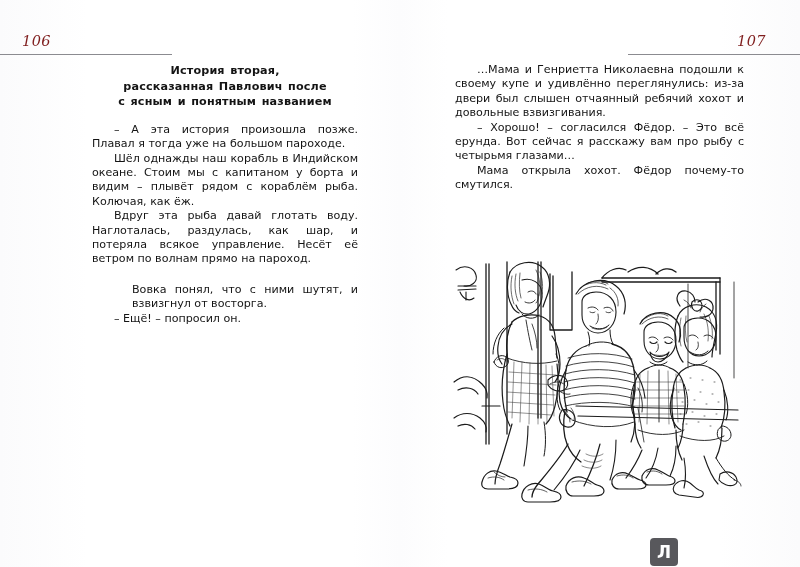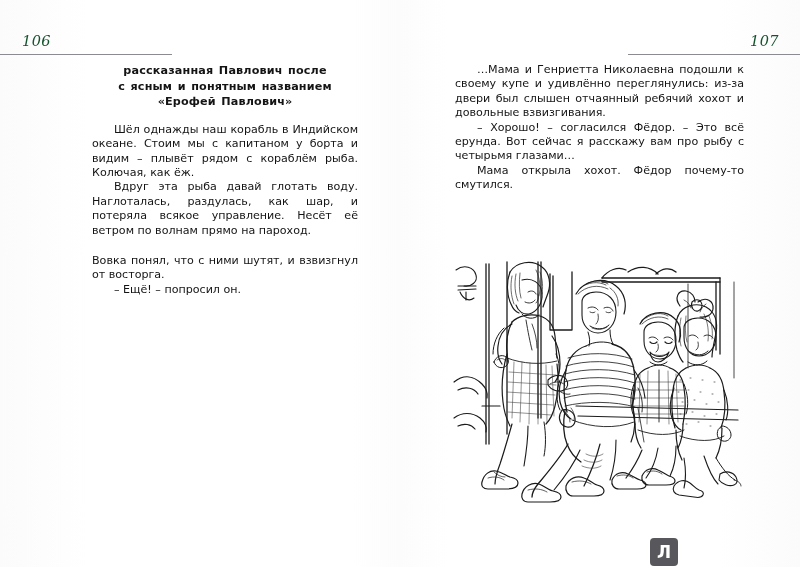--- a/index.html
+++ b/index.html
@@ -40,26 +40,26 @@
   }
   .runhead-left  { left: 0px;  width: 210px; }
   .runhead-right { left: 592px; width: 208px; }
 
   .folio {
     position: absolute;
     top: 0;
     font-family: "DejaVu Serif", serif;
     font-style: italic;
     font-size: 14.5px;
-    color: #14532d;
+    color: #7f1d1d;
     letter-spacing: 0.4px;
     line-height: 17px;
   }
   .runhead-left  .folio { left: 22px; }
-  .runhead-right .folio { right: 21px; margin-left: 34px; }
+  .runhead-right .folio { right: 34px; margin-left: 34px; }
 
   .rule {
     position: absolute;
     left: 0;
     right: 0;
     top: 21px;
     height: 1px;
     background: #8b8b90;
   }
   .runhead-left  .rule { left: 0px;  right: 38px; }
@@ -88,21 +88,21 @@
     padding: 0 6px;
     word-spacing: 1.5px;
   }
   .story-title .tline { display: block; }
 
   p.para {
     margin: 0;
     text-indent: 22px;
     text-align: justify;
   }
-  p.para.noindent { text-indent: 0; }
+  p.para.noindent { text-indent: 0; margin-left: 40px; }
   p.gap-before { margin-top: 16px; }
 
   
   .illus-wrap {
     position: absolute;
     left: 452px;
     top: 258px;
     width: 290px;
     height: 250px;
   }
@@ -135,25 +135,26 @@
   <div class="paper-sheen sheen-right"></div>
 
   <div class="runhead runhead-left">
     <span class="folio">106</span>
     <span class="rule"></span>
   </div>
 
   <div class="column col-left">
 
     <div class="story-title">
+      <span class="tline">История вторая,</span>
       <span class="tline">рассказанная Павлович после</span>
       <span class="tline">с ясным и понятным названием</span>
-      <span class="tline">«Ерофей Павлович»</span>
     </div>
 
+    <p class="para">– А эта история произошла позже. Плавал я тогда уже на большом пароходе.</p>
     <p class="para">Шёл однажды наш корабль в Индийском океане. Стоим мы с капитаном у борта и видим – плывёт рядом с кораблём рыба. Колючая, как ёж.</p>
     <p class="para">Вдруг эта рыба давай глотать воду. Наглоталась, раздулась, как шар, и потеряла всякое управление. Несёт её ветром по волнам прямо на пароход.</p>
 
     <p class="para noindent gap-before">Вовка понял, что с ними шутят, и взвизгнул от восторга.</p>
     <p class="para">– Ещё! – попросил он.</p>
   </div>
 
   <div class="runhead runhead-right">
     <span class="rule"></span>
     <span class="folio">107</span>

